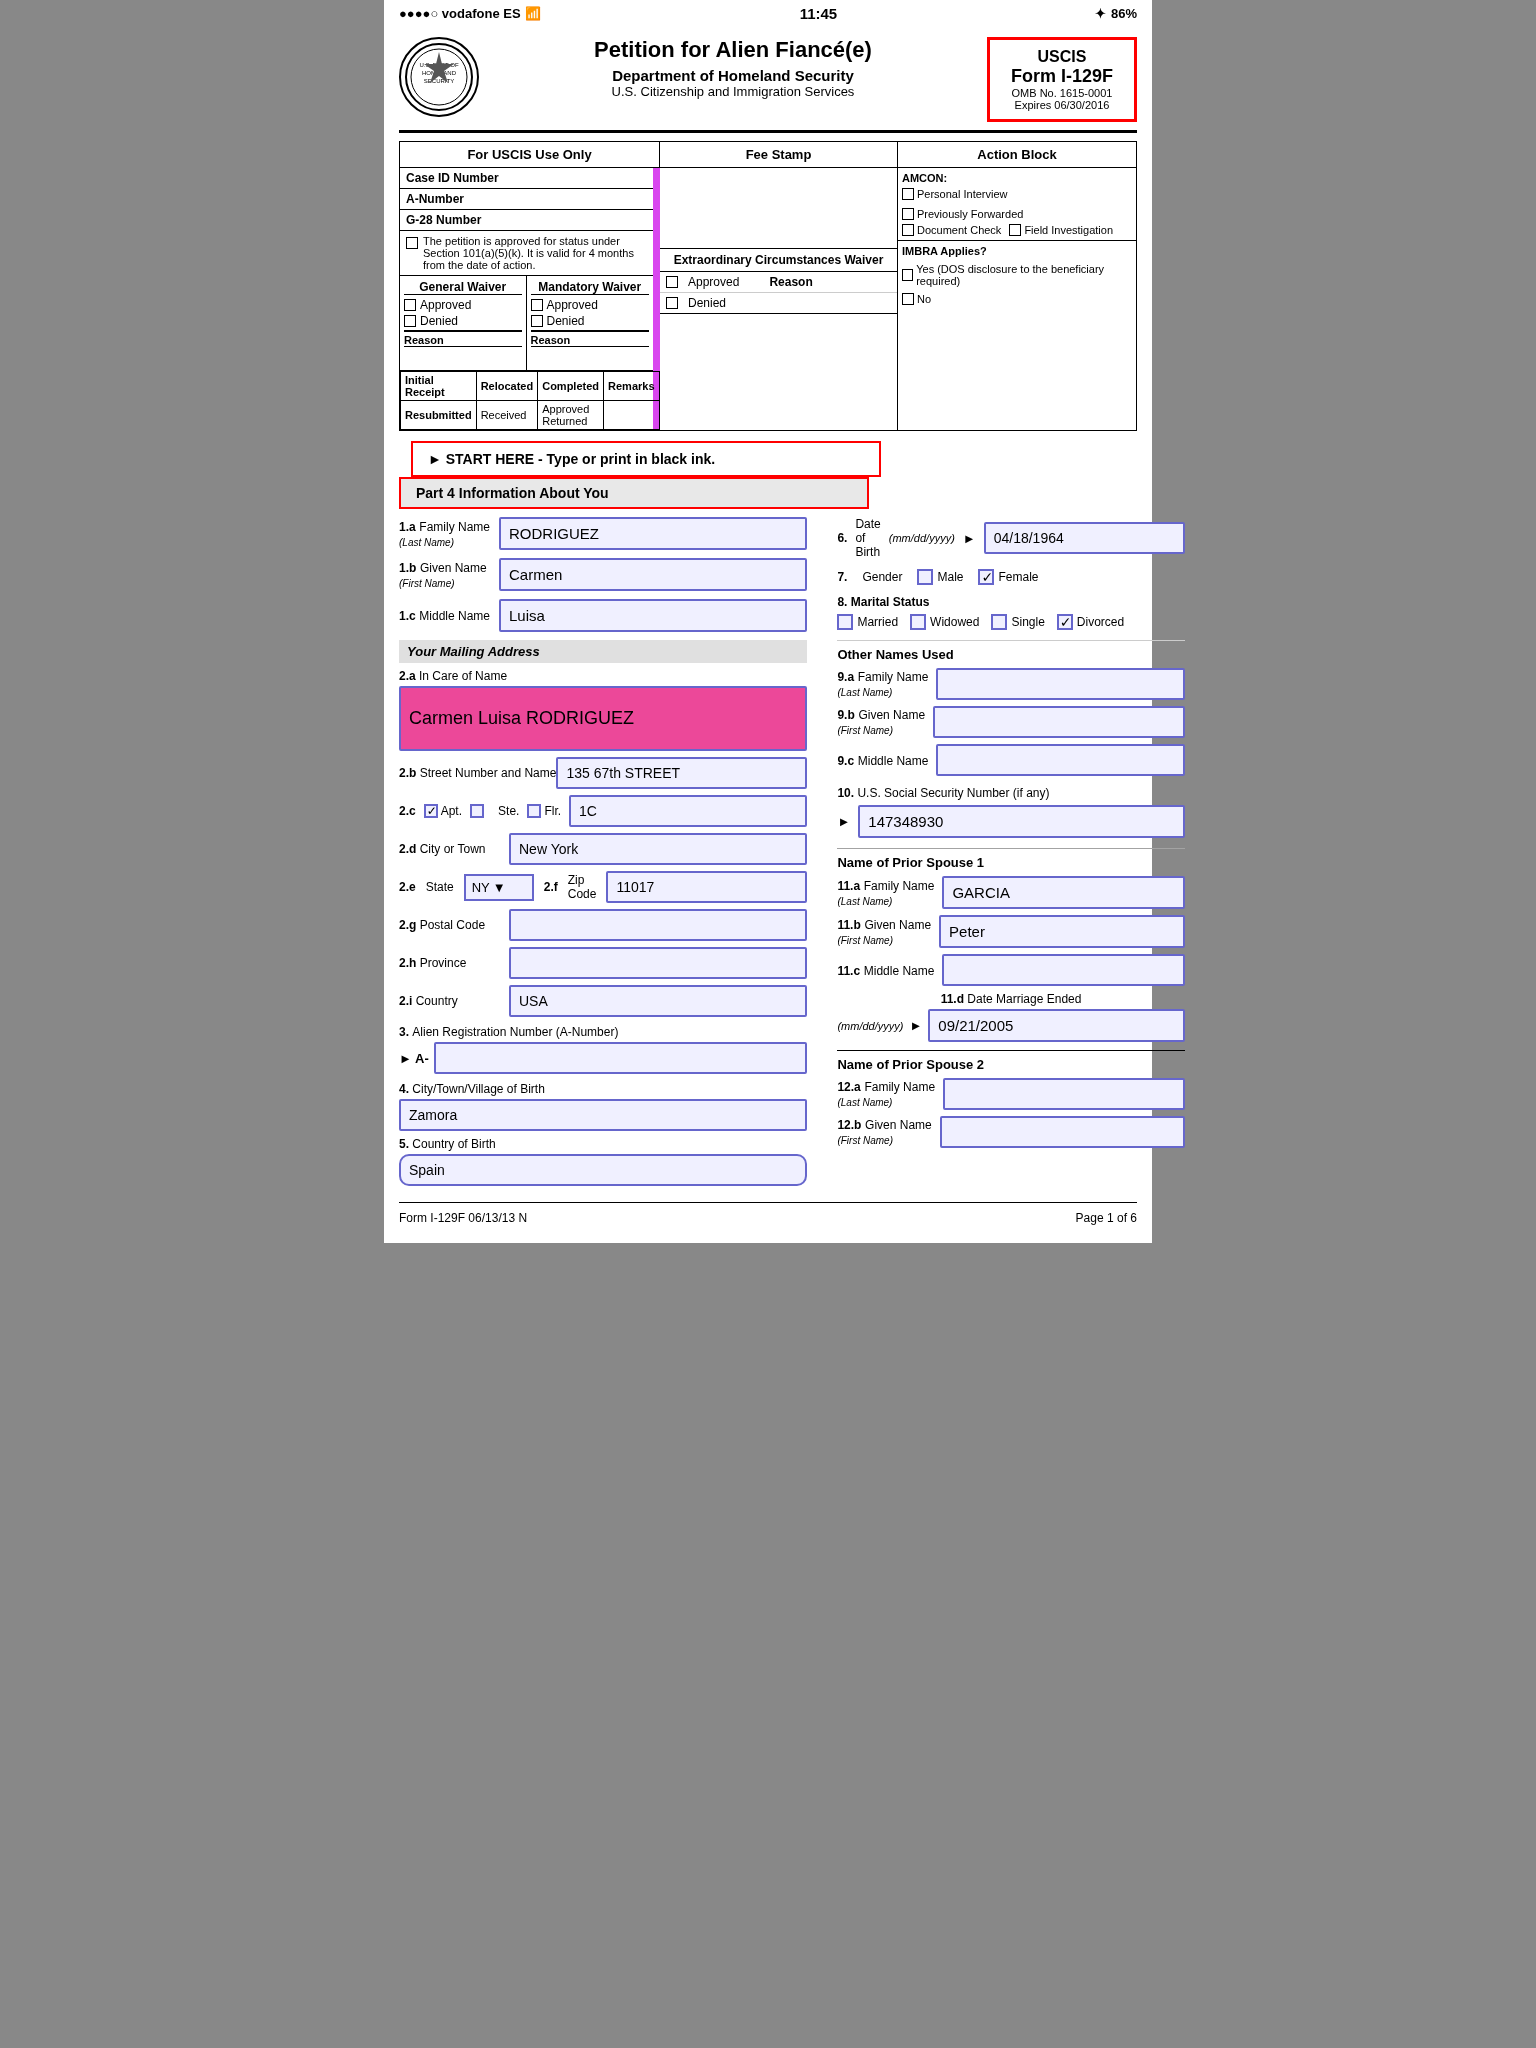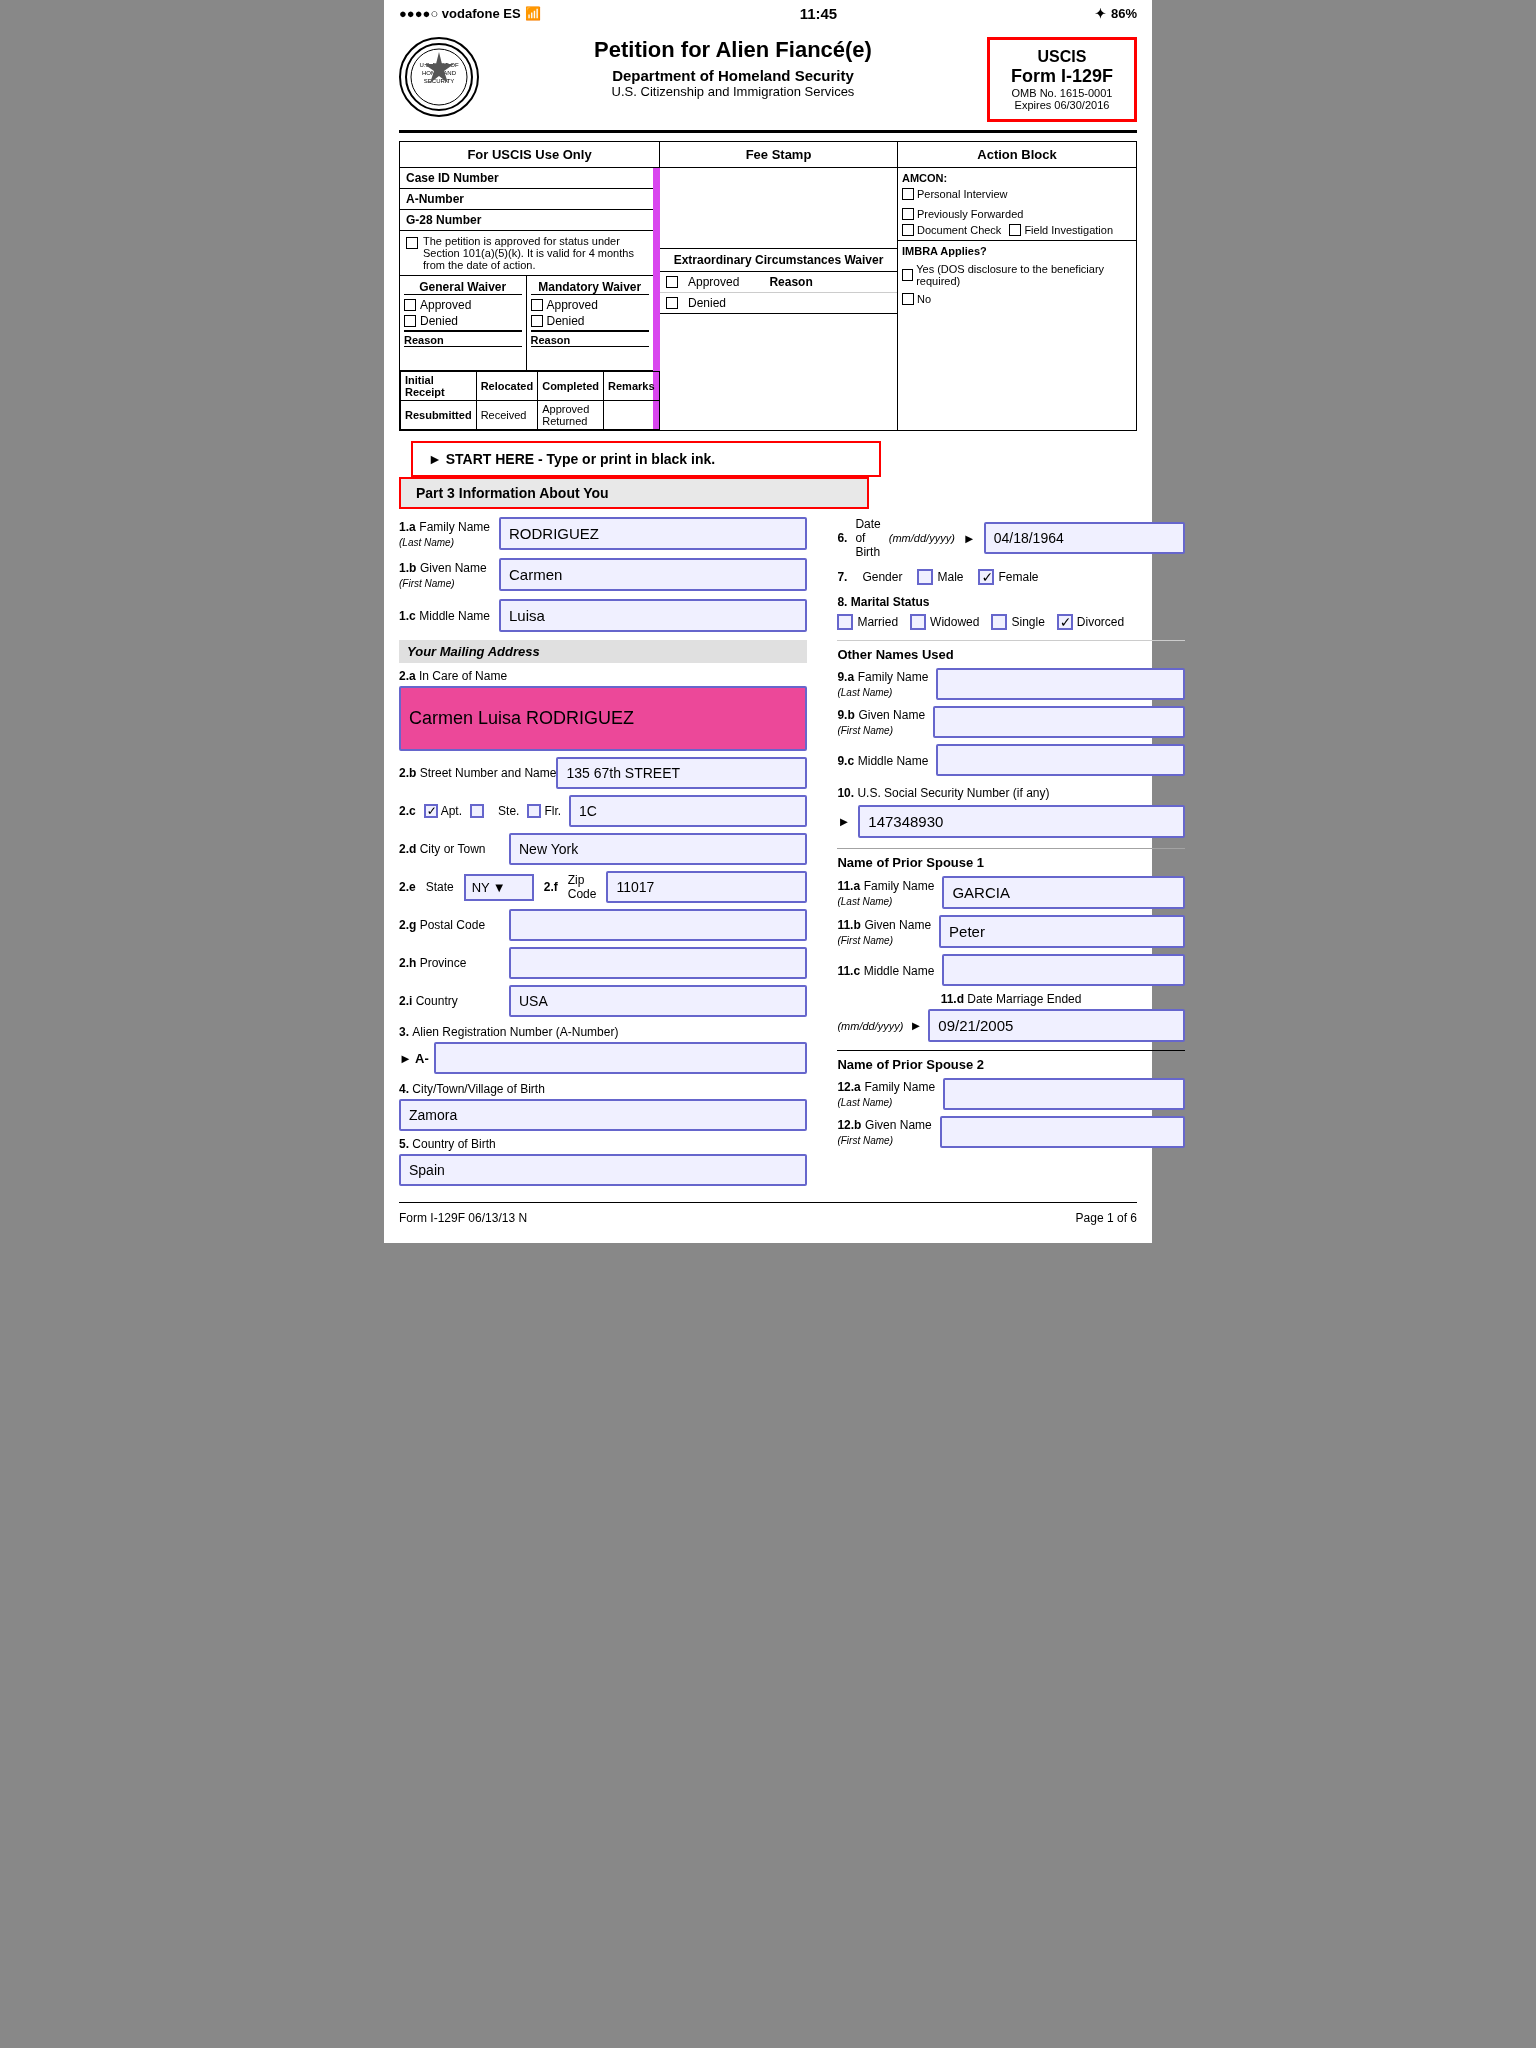--- a/index.html
+++ b/index.html
@@ -251,21 +251,21 @@
         </div>
       </div>
     </div>
 
     <div style="margin: 10px 0 0 12px;">
       <div style="border: 2px solid red; padding: 8px 15px; display:inline-block; font-size:14px; font-weight:bold; background:#fff; width:470px;">
         <span>► START HERE - Type or print in black ink.</span>
       </div>
     </div>
     <div style="border: 2px solid red; padding: 6px 15px; font-size:14px; font-weight:bold; background:#e8e8e8; width:470px; margin-bottom:8px;">
-      <span>Part 3   Information About You</span>
+      <span>Part 4   Information About You</span>
     </div>
 
     <div style="display:flex; gap:0;">
 
       <div style="flex:1; padding-right:15px;">
 
         <div style="display:flex; align-items:center; margin-bottom:8px;">
           <div style="min-width:100px;">
             <span style="font-size:12px; font-weight:bold;">1.a</span>
             <span style="font-size:12px;">Family Name</span><br>
@@ -389,21 +389,21 @@
             <span>City/Town/Village of Birth</span>
           </div>
           <input type="text" style="width: 100%; border: 2px solid rgb(102, 102, 204); padding: 6px 8px; font-size: 14px; background: rgb(240, 240, 255); border-radius: 2px;" value="Zamora">
         </div>
 
         <div style="margin-bottom:6px;">
           <div style="font-size:12px; margin-bottom:3px;">
             <span style="font-weight:bold;">5.  </span>
             <span>Country of Birth</span>
           </div>
-          <input type="text" style="width: 100%; border: 2px solid rgb(102, 102, 204); padding: 6px 8px; font-size: 14px; background: rgb(240, 240, 255); border-radius: 2px;" value="Spain">
+          <input type="text" style="width: 100%; border: 2px solid rgb(102, 102, 204); padding: 6px 8px; font-size: 14px; background: rgb(240, 240, 255); border-radius: 10px;" value="Spain">
         </div>
 
       </div>
 
       <div style="flex:1; padding-left:15px;">
 
         <div style="display:flex; align-items:center; margin-bottom:10px; gap:8px;">
           <span style="font-size:12px; font-weight:bold;">6.</span>
           <span style="font-size:12px;">Date of Birth</span>
           <span style="font-size:11px; font-style:italic;">(mm/dd/yyyy)</span>

